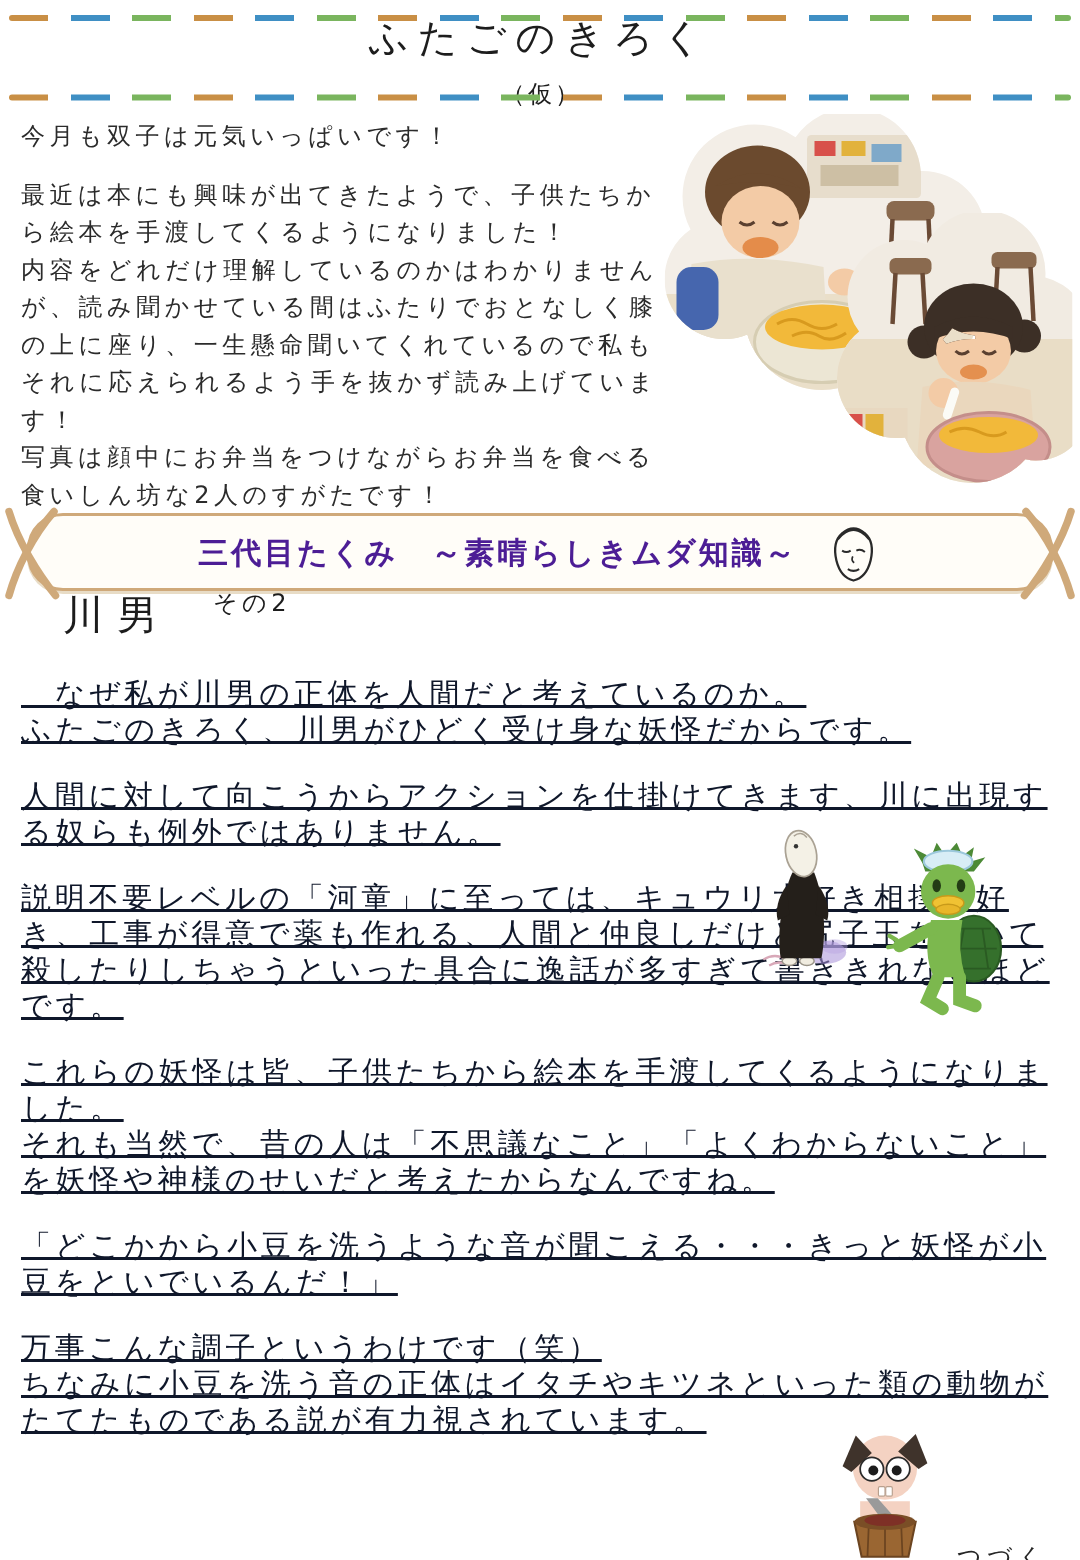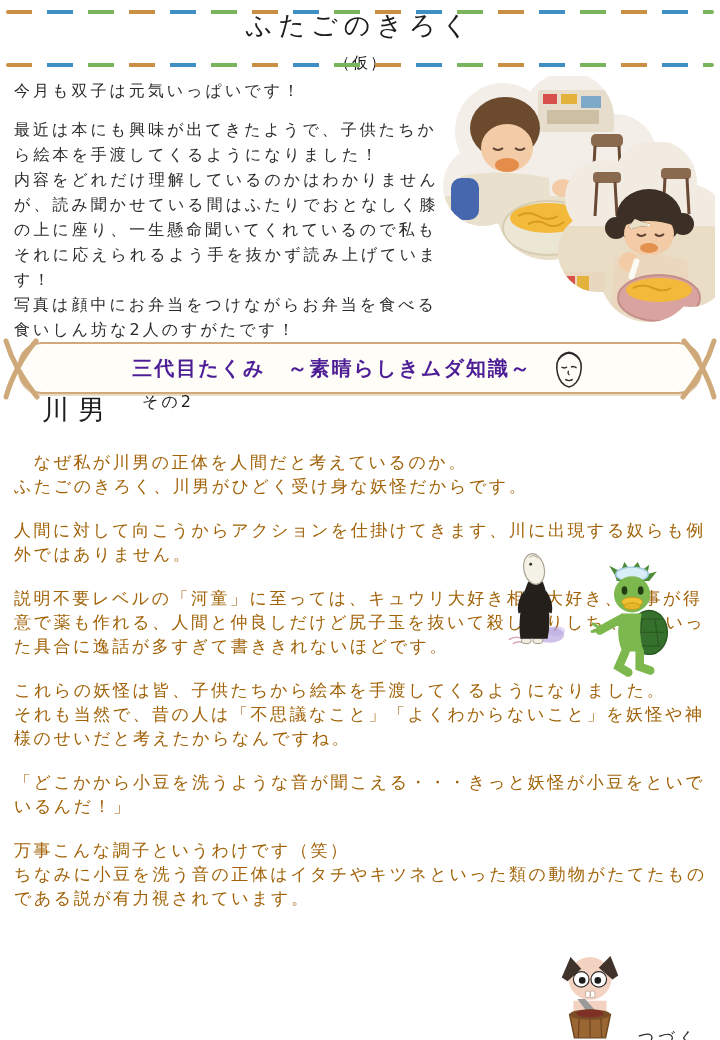--- a/index.html
+++ b/index.html
@@ -45,21 +45,21 @@
   .banner-x.left { left:-4px; }
   .banner-x.right { right:-4px; transform:scaleX(-1); }
 
   
   .article-heading { position:absolute; top:392px; left:42px; display:flex; align-items:flex-start; }
   .heading-main { font-size:27px; letter-spacing:9px; color:#1c1c1c; font-weight:500; }
   .heading-sub { font-size:16px; letter-spacing:3px; margin-left:28px; color:#1c1c1c; }
 
   .article {
     position:absolute; top:450px; left:14px; width:696px;
-    font-size:17px; line-height:24px; letter-spacing:2.5px; color:#a16207;
+    font-size:20px; line-height:24px; letter-spacing:2.5px; color:#0f172a;text-decoration:underline;
   }
   .article p { margin-bottom:20px; }
   .article p:last-child { margin-bottom:0; }
 
   .yokai-monk  { position:absolute; top:548px; left:505px; width:62px; height:106px; }
   .yokai-kappa { position:absolute; top:560px; left:590px; width:88px; height:122px; }
   .azuki-man   { position:absolute; top:950px; left:552px; width:76px; height:90px; }
   .tsuzuku { position:absolute; top:1028px; left:638px; font-size:16px; letter-spacing:4px; color:#262626; }
 </style>
 </head>

